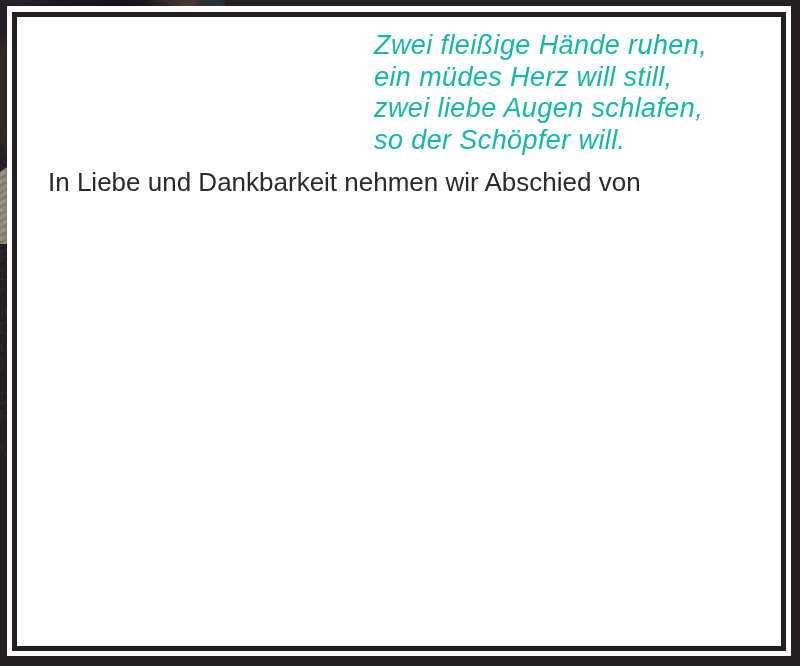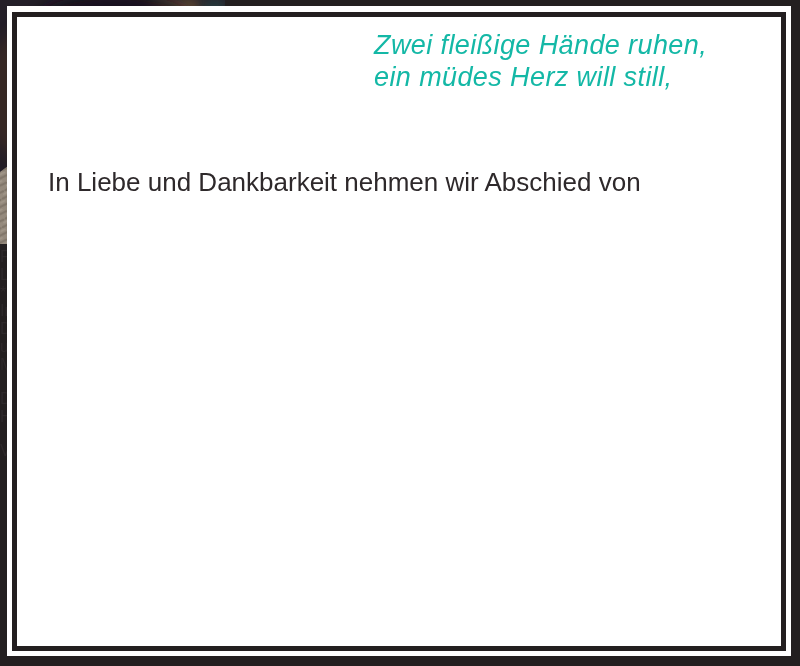--- a/index.html
+++ b/index.html
@@ -38,20 +38,22 @@
 </head>
 <body>
 
 <div class="stage">
   <div class="ring"></div>
   <div class="card"></div>
 
   <div class="poem">
     <div>Zwei fleißige Hände ruhen,</div>
     <div>ein müdes Herz will still,</div>
+    <div>zwei liebe Augen schlafen,</div>
+    <div>so der Schöpfer will.</div>
   </div>
 
   <div class="intro">In Liebe und Dankbarkeit nehmen wir Abschied von</div>
 
   <div class="photo">
     <svg width="225" height="244" viewBox="0 0 225 244" xmlns="http://www.w3.org/2000/svg">
       <defs>
         <filter id="b6" x="-40%" y="-40%" width="180%" height="180%">
             <feGaussianBlur stdDeviation="7"></feGaussianBlur>
           </filter>

